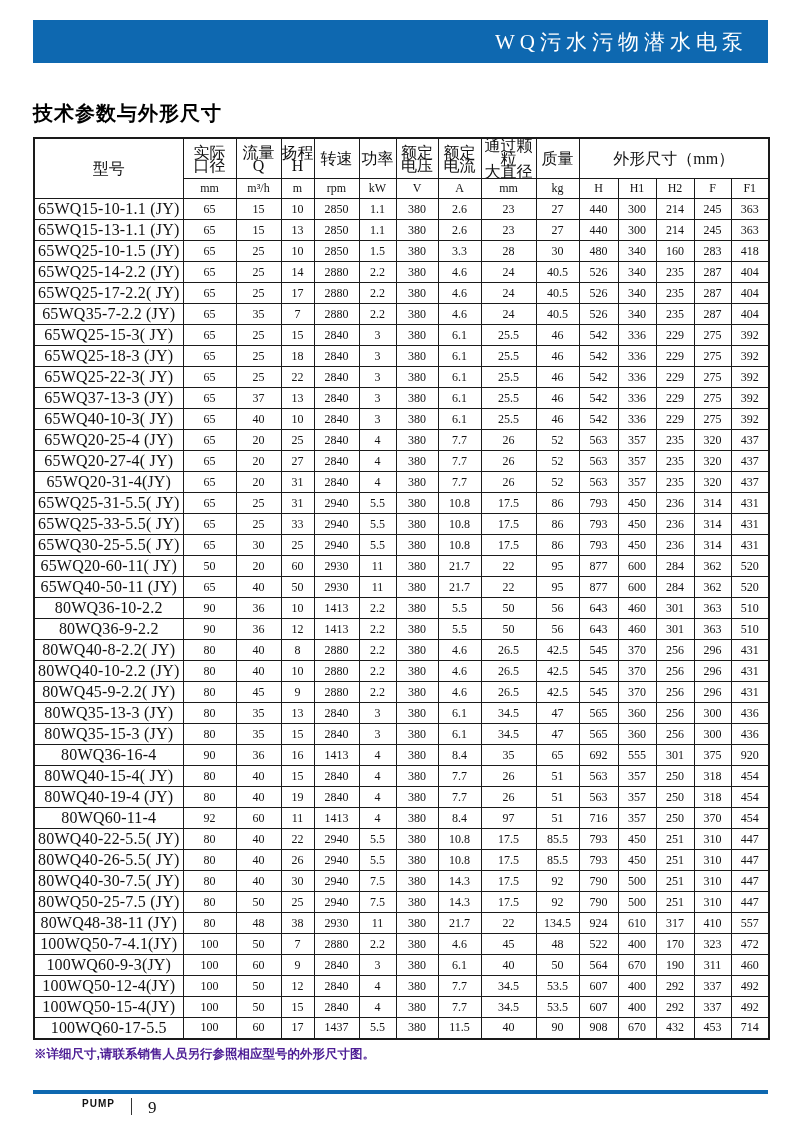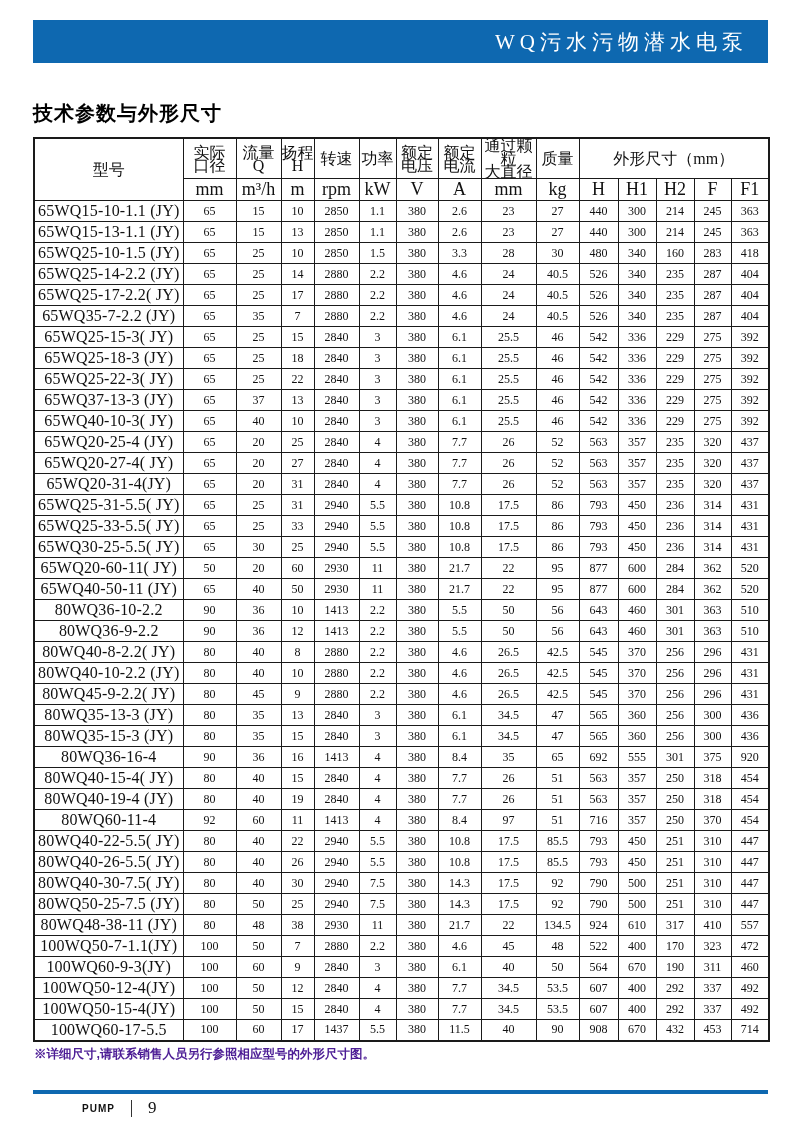--- a/index.html
+++ b/index.html
@@ -35,34 +35,34 @@
   }
   table.spec th, table.spec td {
     border: 1px solid #1a1a1a;
     text-align: center; vertical-align: middle;
     font-weight: normal;
     color: #111;
     overflow: hidden;
   }
   table.spec { border: 2px solid #1a1a1a; }
   thead th.grp { height: 31px; font-size: 16px; line-height: 13px; white-space: pre-line; margin-top: 36px; }
-  thead tr.units th { height: 20px; font-size: 18px; }
+  thead tr.units th { height: 20px; font-size: 12px; }
   tbody td { height: 21px; font-size: 12px; padding: 0 1px; }
   tbody td.model { font-size: 16px; letter-spacing: 0.2px; }
   .note {
     position: absolute; left: 34px; top: 1046px;
     font-size: 12.5px; font-weight: bold; color: #4c1d95;
   }
   .footer-rule {
     position: absolute; left: 33px; top: 1090px;
     width: 735px; height: 4px; background: #0e68b0;
   }
   .footer {
     position: absolute; left: 82px; top: 1098px;
-    display: flex; align-items: center; gap: 16px;
+    display: flex; gap: 16px;
   }
   .footer .brand {
     font-size: 10px; font-weight: bold; letter-spacing: 1px; color: #111;
   }
   .footer .divider {
     width: 1px; height: 17px; background: #333;
   }
   .footer .pageno {
     font-size: 17px; font-family: "Liberation Serif", serif; color: #111;
   }
@@ -721,21 +721,21 @@
         <td>21.7</td>
         <td>22</td>
         <td>134.5</td>
         <td>924</td>
         <td>610</td>
         <td>317</td>
         <td>410</td>
         <td>557</td>
       </tr>
       <tr>
-        <td class="model">100WQ50-7-1.1(JY)</td>
+        <td class="model">100WQ50-7-4.1(JY)</td>
         <td>100</td>
         <td>50</td>
         <td>7</td>
         <td>2880</td>
         <td>2.2</td>
         <td>380</td>
         <td>4.6</td>
         <td>45</td>
         <td>48</td>
         <td>522</td>

